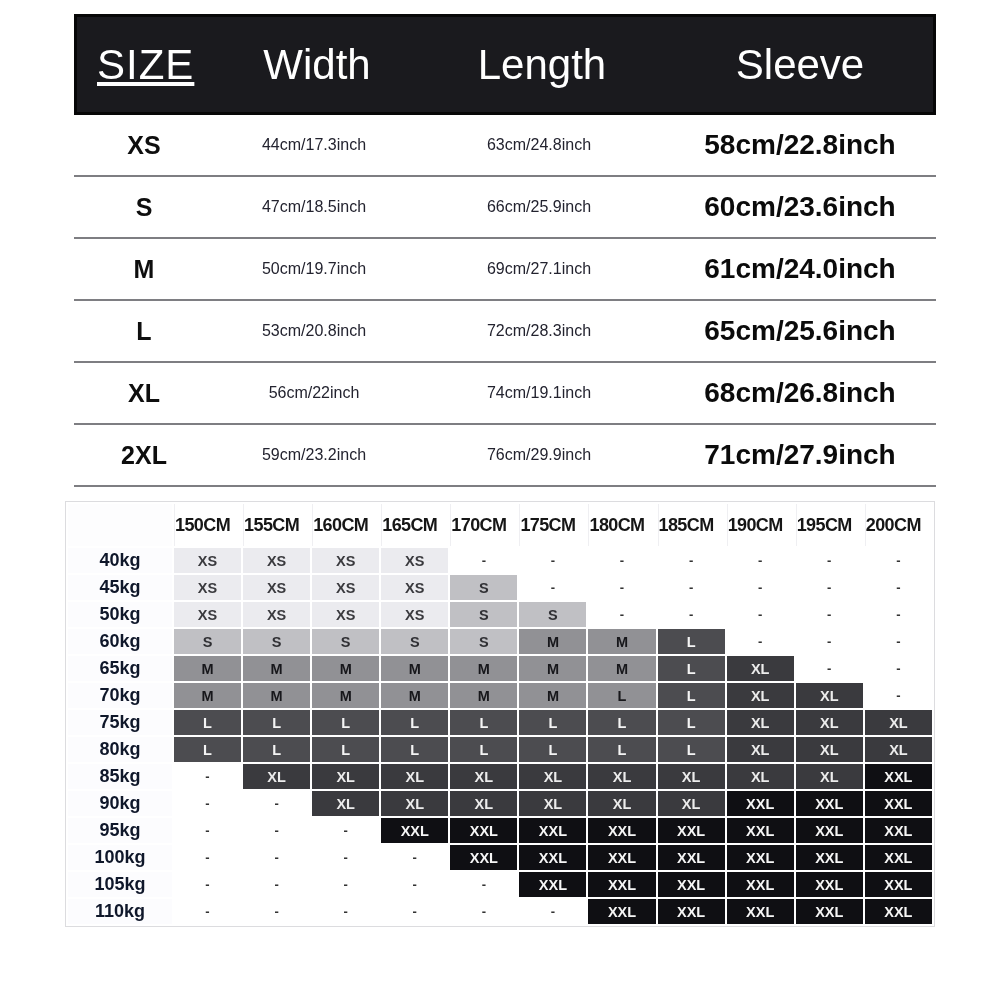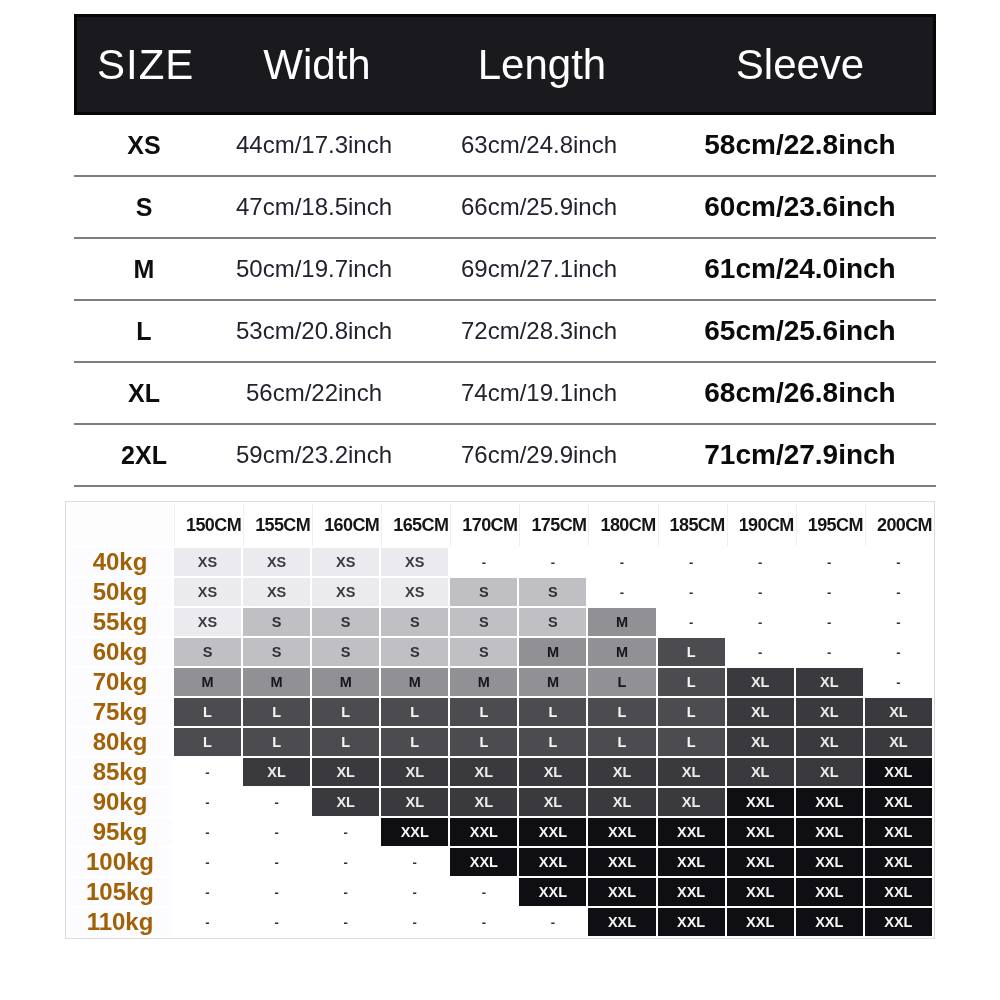--- a/index.html
+++ b/index.html
@@ -9,52 +9,52 @@
   .size-table{margin:14px 64px 0 74px;}
   .st-header{
     background:var(--header-bg,#1a1a1e);
     border:3px solid #070707;
     height:95px;
     display:grid;
     grid-template-columns:140px 200px 250px 1fr;
     align-items:center;
     color:var(--header-text,#fff);
   }
-  .st-header .h0{font-size:42px;padding-left:20px;letter-spacing:1px;}
+  .st-header .h0{font-size:42px;padding-left:20px;letter-spacing:1px;text-decoration:underline;}
   .st-header .h1,.st-header .h2,.st-header .h3{font-size:42px;text-align:center;}
   .st-rows .st-row{
     display:grid;
     grid-template-columns:140px 200px 250px 1fr;
     align-items:center;
     height:60px;
     border-bottom:2px solid var(--divider,#7e7e82);
   }
   .st-row .c0{font-weight:bold;font-size:25px;text-align:center;color:#0e0e0e;}
-  .st-row .c1,.st-row .c2{font-size:24px;text-align:center;color:#23232f;}
+  .st-row .c1,.st-row .c2{font-size:16px;text-align:center;color:#23232f;}
   .st-row .c3{font-size:28px;text-align:center;font-weight:bold;color:#0b0b0b;}
 
   
   .matrix{
     border-collapse:separate;
     border-spacing:2px;
     table-layout:fixed;
     width:868px;
     margin:15px 0 0 66px;
     outline:1px solid #dcdcdf;
     background:#fff;
   }
   .matrix col.wcol{width:104px;}
   .matrix thead th{
     height:42px;font-size:18px;font-weight:bold;color:#161616;
     letter-spacing:-0.6px;background:#ffffff;border-left:1px solid #efeff2;
-    text-align:right;padding:0;
+    text-align:left;padding:0;
   }
   .matrix thead th.corner{background:#fdfdfe;border-left:none;}
   .matrix tbody th{
-    height:25px;font-size:24px;font-weight:bold;color:#a16207;
+    height:25px;font-size:18px;font-weight:bold;color:#0f172a;
     background:#fcfcfe;text-align:center;padding:0;
   }
   .matrix td{
     height:25px;text-align:center;vertical-align:middle;
     font-weight:bold;font-size:14.5px;padding:0;
   }
   td.xs  {background:var(--cell-xs-bg,#ebebef);color:#3a3a3e;}
   td.s   {background:var(--cell-s-bg,#c0c0c4);color:#303034;}
   td.m   {background:var(--cell-m-bg,#919195);color:#17171b;}
   td.l   {background:var(--cell-l-bg,#4c4c50);color:#f4f4f4;}
@@ -142,58 +142,72 @@
         <td class="xs">XS</td>
         <td class="dash">-</td>
         <td class="dash">-</td>
         <td class="dash">-</td>
         <td class="dash">-</td>
         <td class="dash">-</td>
         <td class="dash">-</td>
         <td class="dash">-</td>
       </tr>
       <tr>
+        <th>45kg</th>
+        <td class="xs">XS</td>
+        <td class="xs">XS</td>
+        <td class="xs">XS</td>
+        <td class="xs">XS</td>
+        <td class="s">S</td>
+        <td class="dash">-</td>
+        <td class="dash">-</td>
+        <td class="dash">-</td>
+        <td class="dash">-</td>
+        <td class="dash">-</td>
+        <td class="dash">-</td>
+      </tr>
+      <tr>
         <th>50kg</th>
         <td class="xs">XS</td>
         <td class="xs">XS</td>
         <td class="xs">XS</td>
         <td class="xs">XS</td>
         <td class="s">S</td>
         <td class="s">S</td>
         <td class="dash">-</td>
         <td class="dash">-</td>
         <td class="dash">-</td>
         <td class="dash">-</td>
         <td class="dash">-</td>
       </tr>
       <tr>
-        <th>55kg</th>
-        <td class="xs">XS</td>
-        <td class="s">S</td>
-        <td class="s">S</td>
-        <td class="s">S</td>
-        <td class="s">S</td>
-        <td class="s">S</td>
-        <td class="m">M</td>
-        <td class="dash">-</td>
-        <td class="dash">-</td>
-        <td class="dash">-</td>
-        <td class="dash">-</td>
-      </tr>
-      <tr>
         <th>60kg</th>
         <td class="s">S</td>
         <td class="s">S</td>
         <td class="s">S</td>
         <td class="s">S</td>
         <td class="s">S</td>
         <td class="m">M</td>
         <td class="m">M</td>
         <td class="l">L</td>
         <td class="dash">-</td>
+        <td class="dash">-</td>
+        <td class="dash">-</td>
+      </tr>
+      <tr>
+        <th>65kg</th>
+        <td class="m">M</td>
+        <td class="m">M</td>
+        <td class="m">M</td>
+        <td class="m">M</td>
+        <td class="m">M</td>
+        <td class="m">M</td>
+        <td class="m">M</td>
+        <td class="l">L</td>
+        <td class="xl">XL</td>
         <td class="dash">-</td>
         <td class="dash">-</td>
       </tr>
       <tr>
         <th>70kg</th>
         <td class="m">M</td>
         <td class="m">M</td>
         <td class="m">M</td>
         <td class="m">M</td>
         <td class="m">M</td>

